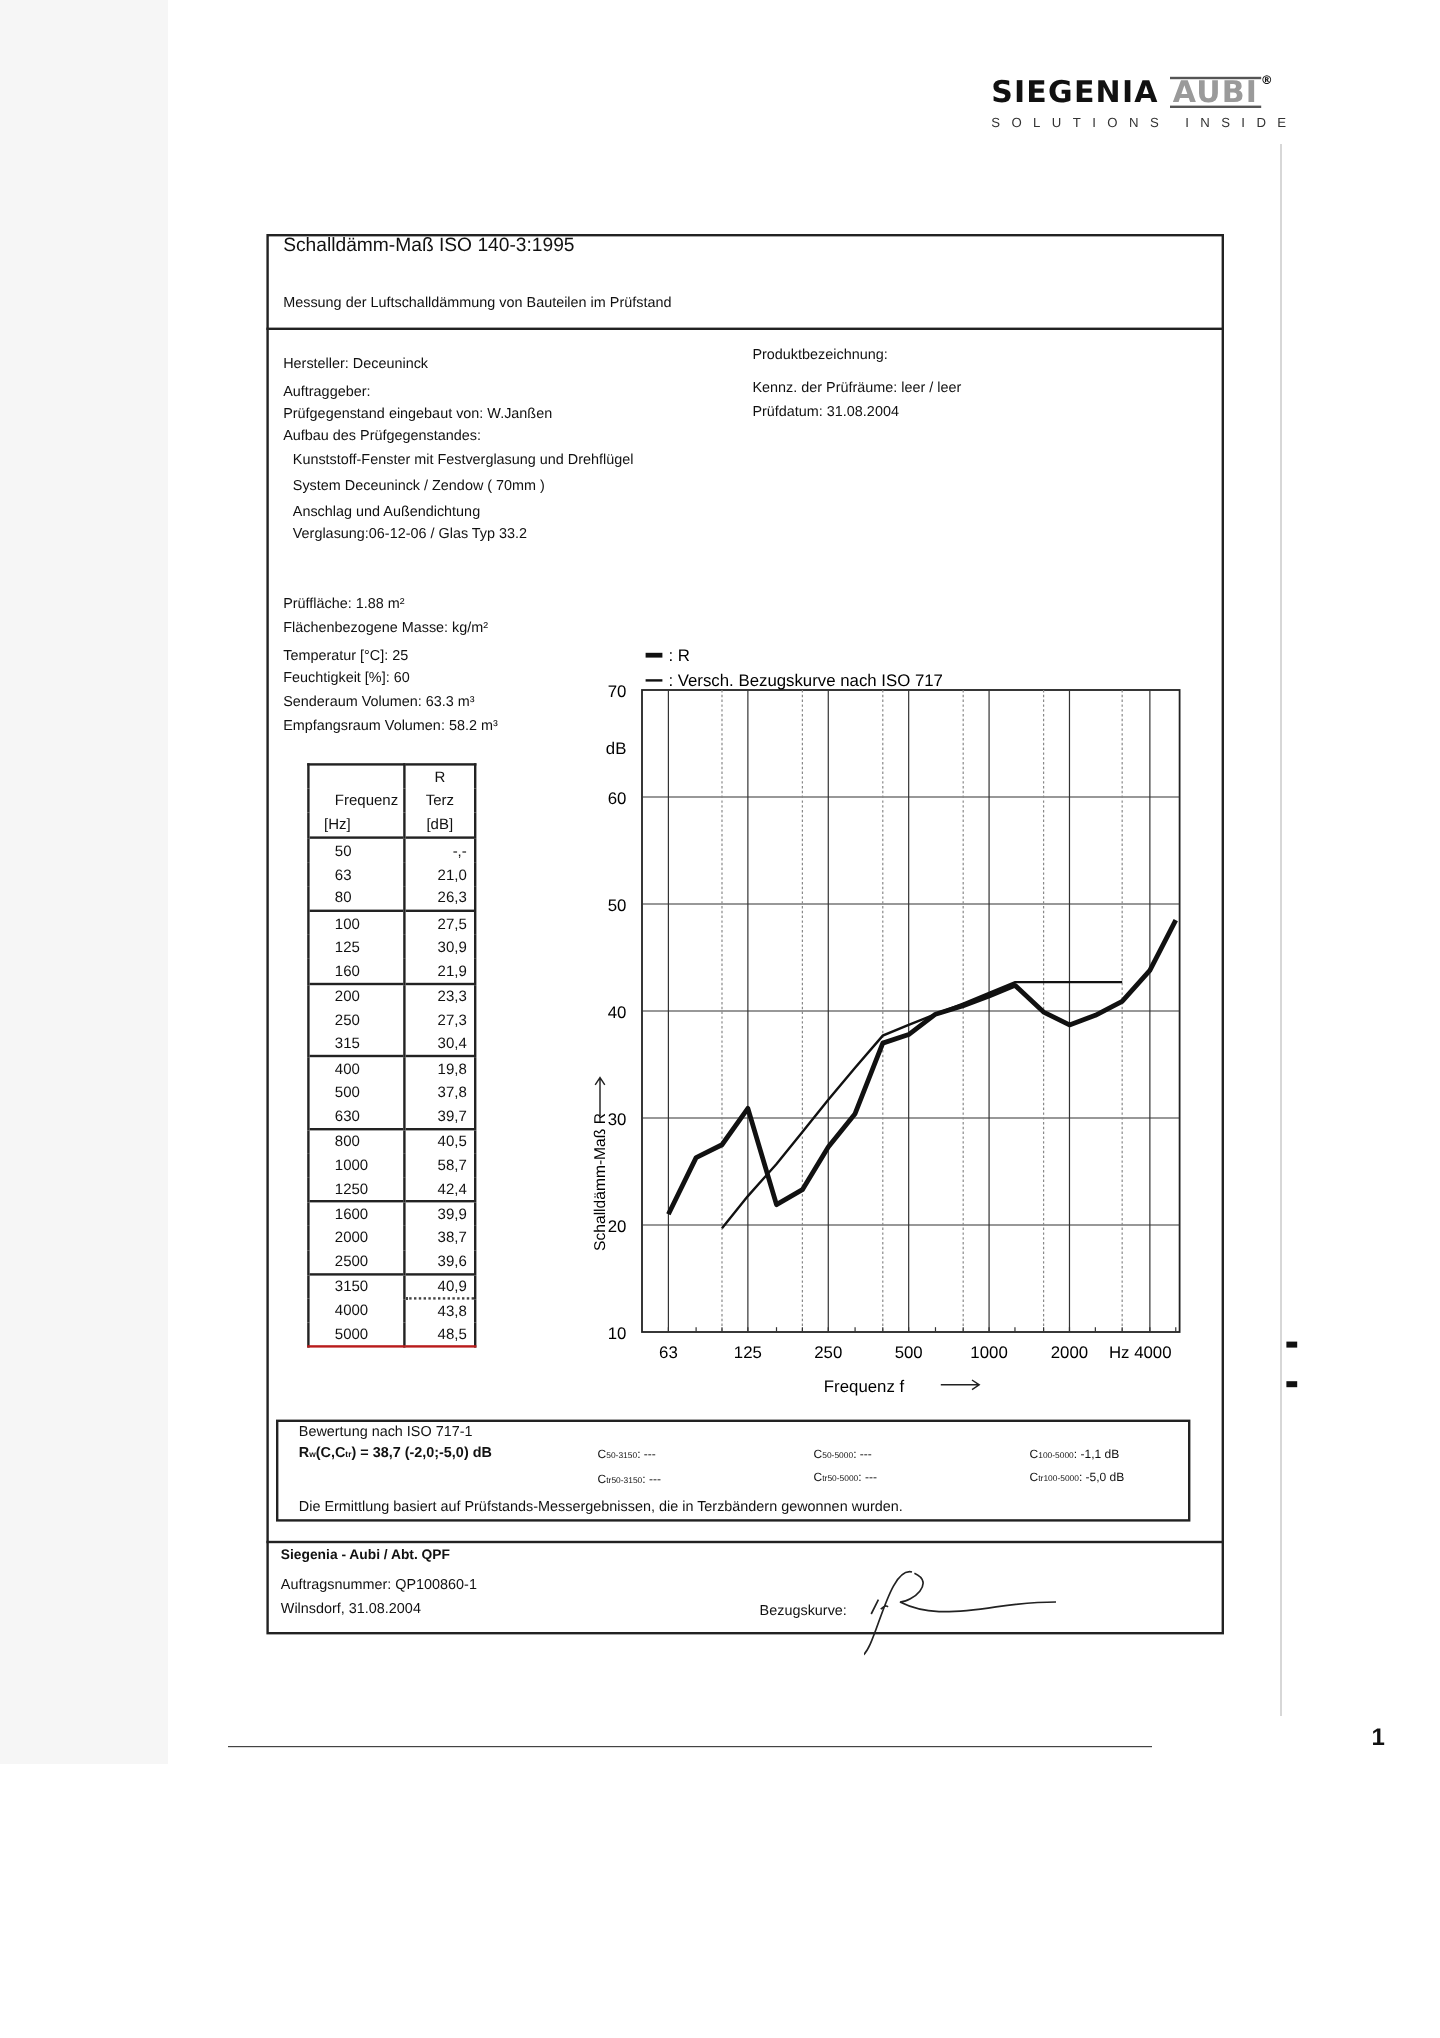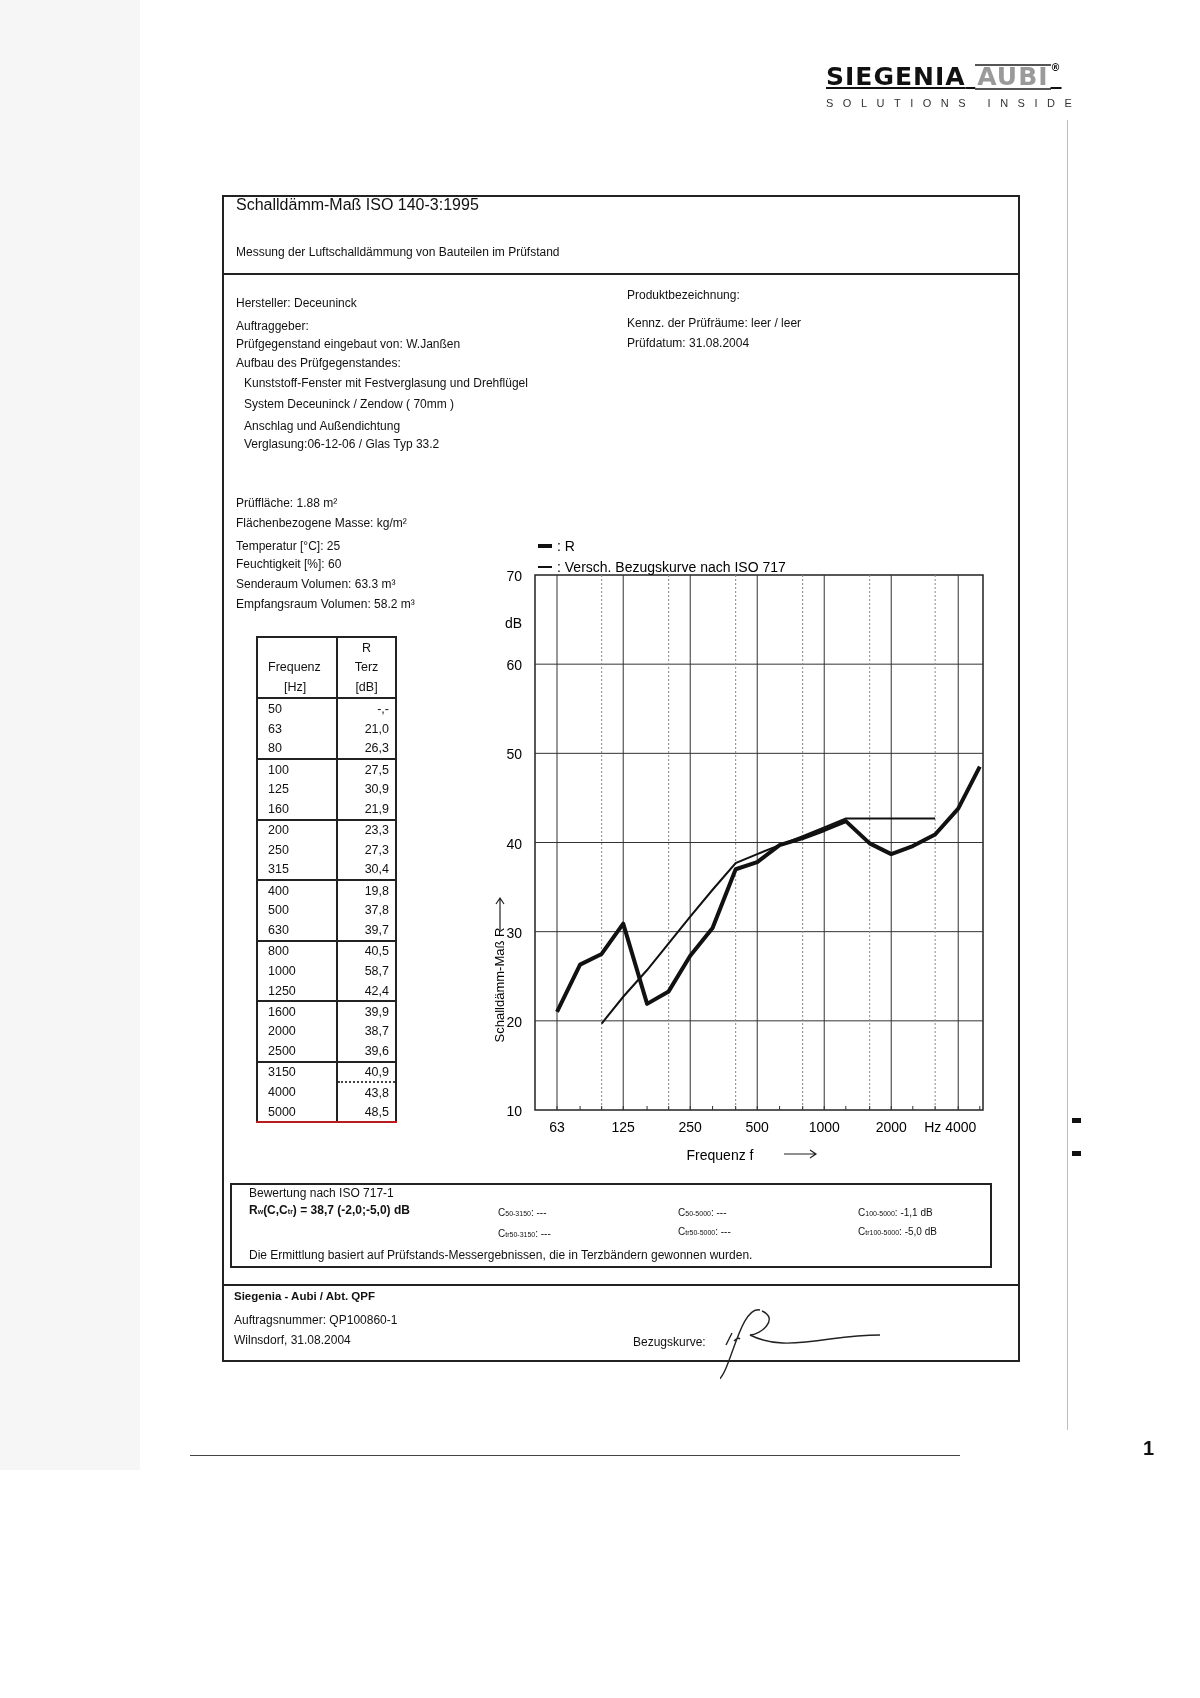--- a/index.html
+++ b/index.html
@@ -2,32 +2,32 @@
 <html><head>
 <meta charset="utf-8">
 <style>
   html, body { margin:0; padding:0; }
   body { width:1200px; height:1698px; background:#ffffff; position:relative; overflow:hidden;
          font-family:"Liberation Sans", sans-serif; color:#111; }
   .abs { position:absolute; }
   .scan-left { position:absolute; left:0; top:0; width:140px; height:1470px; background:#f6f6f6; }
   .scan-right-line { position:absolute; left:1067px; top:120px; width:1px; height:1310px; background:#bdbdbd; }
   .logo { position:absolute; left:826px; top:62px; }
-  .logo-main { font-family:"DejaVu Sans", sans-serif; font-weight:bold; font-size:25px; letter-spacing:1px; color:#111;text-decoration:underline; }
+  .logo-main { font-family:"DejaVu Sans", sans-serif; font-weight:bold; font-size:25px; letter-spacing:1px; color:#111; }
   .logo-aubi { color:#9a9a9a; font-weight:bold; border-top:2px solid #555; border-bottom:2px solid #555; padding:0 2px; line-height:22px; display:inline-block; }
   .logo-sub { font-size:11px; letter-spacing:9.5px; color:#333; margin-top:6px; }
   .frame { position:absolute; left:222px; top:195px; width:798px; height:1167px; border:2px solid #222; box-sizing:border-box; }
   .title { position:absolute; left:236px; top:196px; font-size:16px; font-weight:normal; }
   .subtitle { position:absolute; left:236px; top:245px; font-size:12px; }
   .hr { position:absolute; left:222px; width:798px; height:2px; background:#222; }
   .txt { position:absolute; font-size:12px; white-space:nowrap; }
   .txt.b { font-weight:bold; }
   table.rtab { position:absolute; left:256px; top:636px; border-collapse:collapse; font-size:12.5px; }
   table.rtab td { border-left:2px solid #222; border-right:2px solid #222; height:20.2px; padding:0; text-align:center; }
-  table.rtab td.f { width:80px; text-align:left; padding-left:10px; box-sizing:border-box; }
+  table.rtab td.f { width:80px; text-align:left; padding-left:21px; box-sizing:border-box; }
   table.rtab td.v { width:57px; text-align:right; padding-right:6px; box-sizing:border-box; }
   table.rtab tr.grp td { border-top:2px solid #222; }
   table.rtab tr.last td { border-bottom:2px solid #b91c1c; }
   table.rtab tr.dotted td.v { border-top:2px dotted #444;margin-top:21px; }
   table.rtab thead td { border-top:2px solid #222; height:19px; }
   .chart { position:absolute; left:460px; top:530px; }
   .eval-box { position:absolute; left:230px; top:1183px; width:762px; height:85px; border:2px solid #222; box-sizing:border-box; }
   .sub { font-size:7px; }
   .footer-rule { position:absolute; left:190px; top:1455px; width:770px; height:1px; background:#444; }
   .page-num { position:absolute; left:1143px; top:1437px; font-size:20px; font-weight:bold; }
@@ -78,21 +78,21 @@
         <td class="f"></td>
         <td style="width:57px">R</td>
       </tr>
   </thead>
   <tbody id="tbody">
       <tr>
         <td class="f" style="border-top:none">Frequenz</td>
         <td style="border-top:none">Terz</td>
       </tr>
       <tr>
-        <td class="f" style="padding-left:26px;border-top:none">[Hz]</td>
+        <td class="f" style="padding-left:12px;border-top:none">[Hz]</td>
         <td style="border-top:none">[dB]</td>
       </tr>
       <tr class="grp">
         <td class="f">50</td>
         <td class="v">-,-</td>
       </tr>
       <tr>
         <td class="f">63</td>
         <td class="v">21,0</td>
       </tr>

